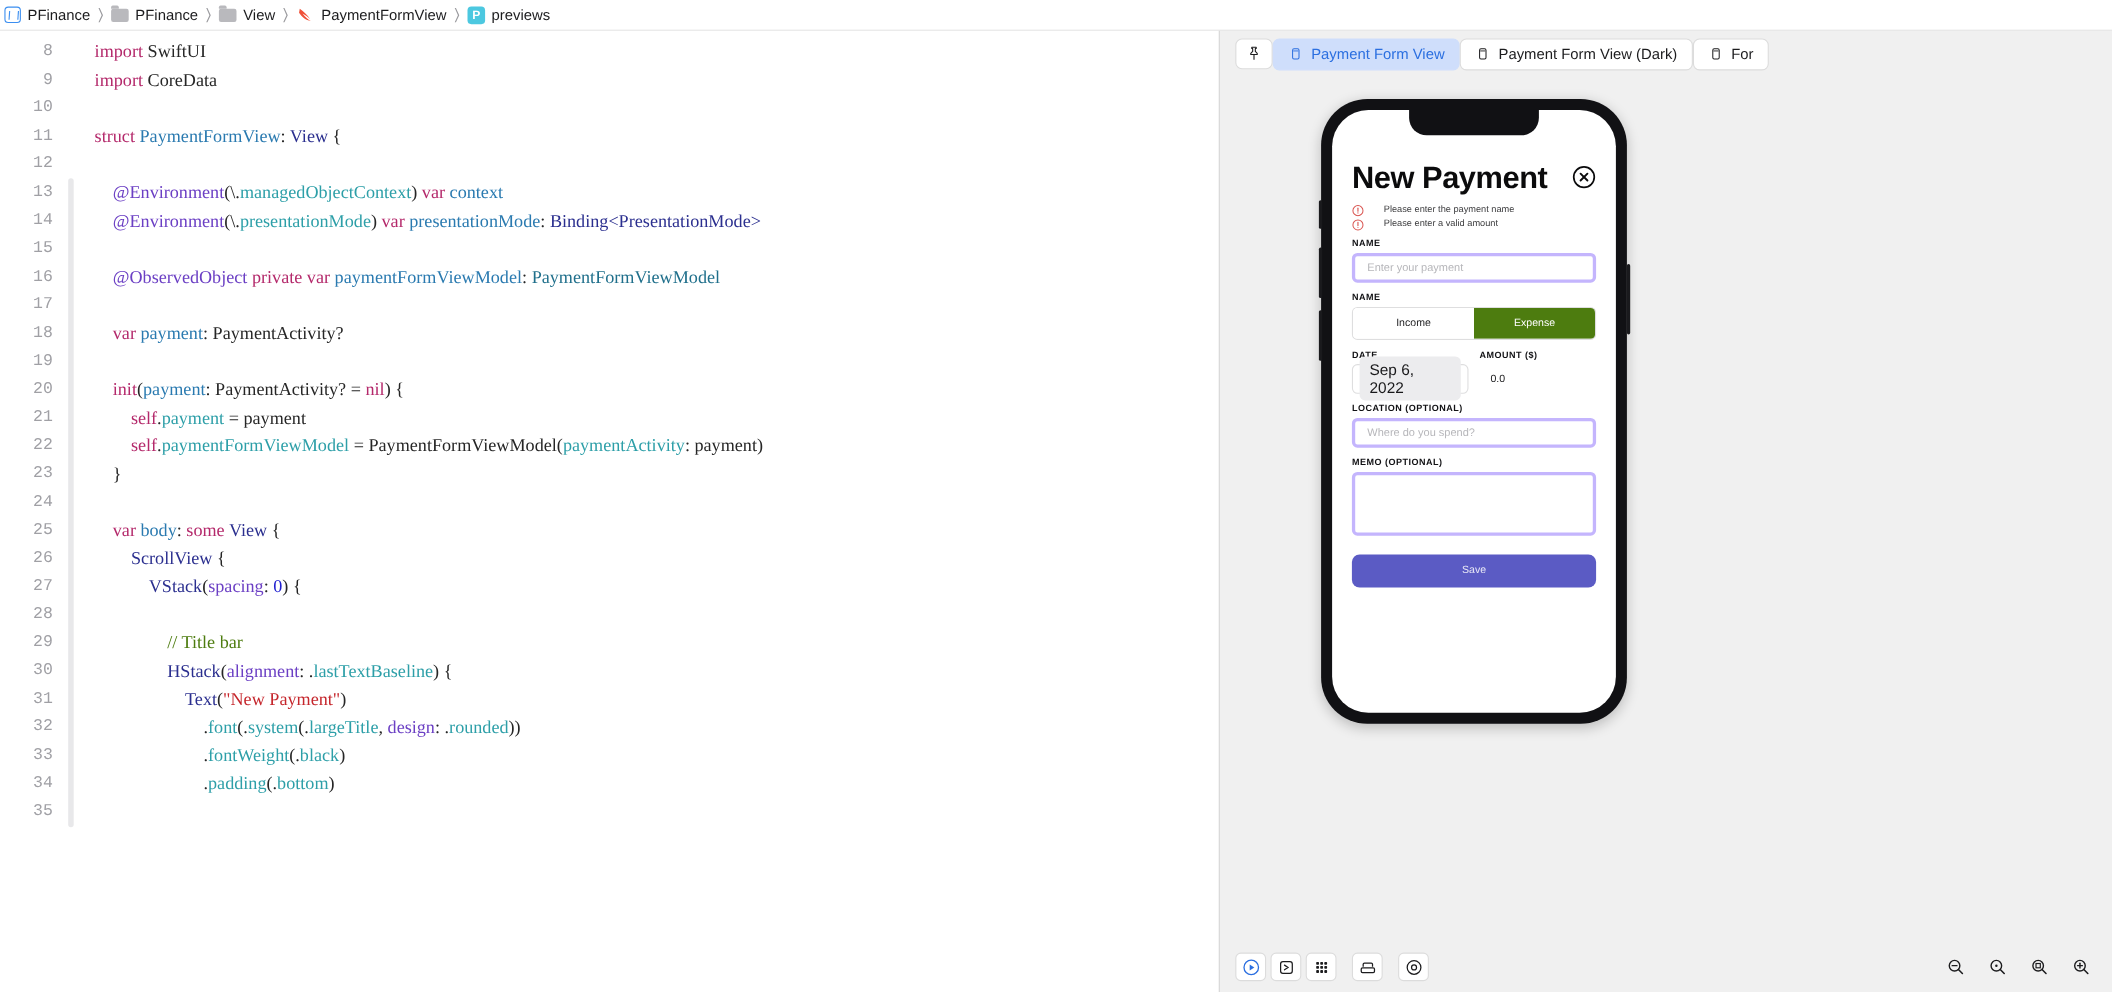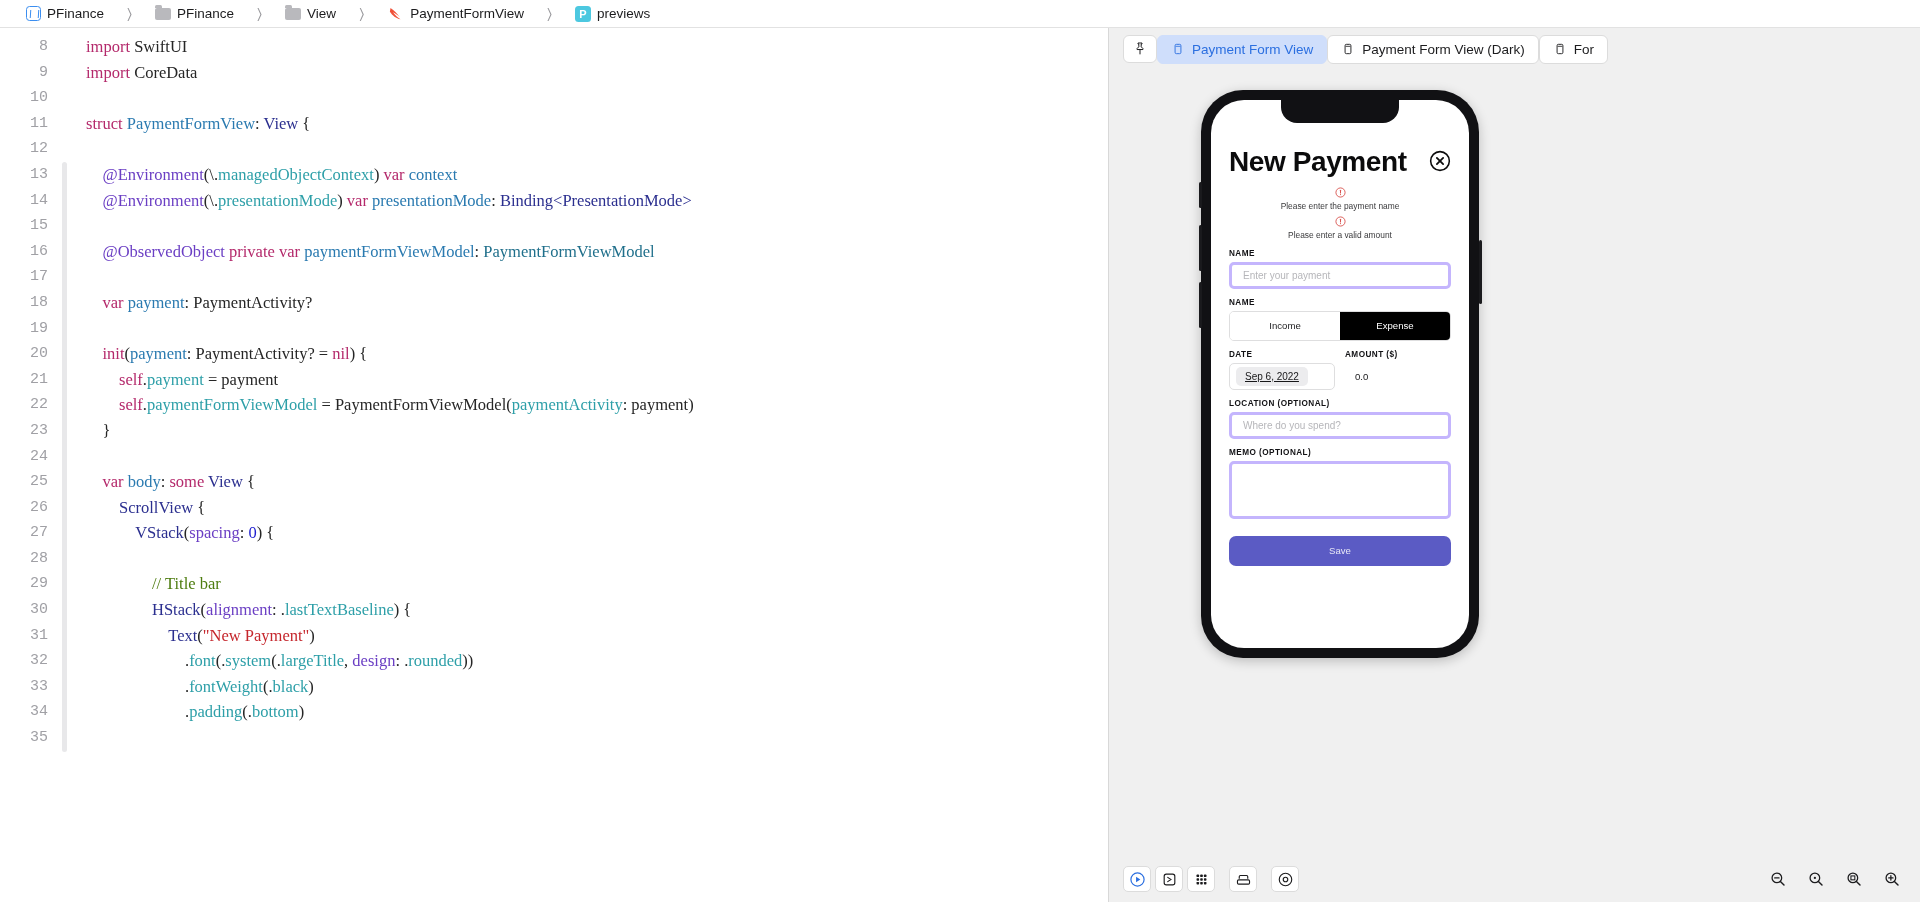--- a/index.html
+++ b/index.html
@@ -8,24 +8,24 @@
     background: #ffffff;
     font-family: "Liberation Sans", sans-serif;
     overflow: hidden;
   }
 
   
   #breadcrumb-bar {
     height: 28px;
     display: flex;
     align-items: center;
-    padding-left: 26px;
+    padding-left: 4px;
     background: #ffffff;
     border-bottom: 1px solid #e2e2e2;
-    gap: 16px;
+    gap: 0px;
     font-size: 13.5px;
     color: #1d1d1f;
   }
   .crumb { display: flex; align-items: center; gap: 6px; }
   .crumb-label { font-size: 13.5px; color: #1c1c1e; white-space: nowrap; }
   .crumb-sep {
     color: #9a9a9e; font-size: 15px; margin: 0 7px; line-height: 1;
   }
   .ic { display: inline-block; flex: 0 0 auto; }
 
@@ -195,23 +195,22 @@
     margin-top: 18px;
   }
   #form-title {
     font-size: 28px; font-weight: 900; letter-spacing: -0.4px;
     color: #0b0b0c;
   }
   .close-x { width: 22px; height: 22px; margin-top: 4px; cursor:pointer; }
 
   .err-list { margin-top: 6px; }
   .err-row {
-    display: flex; align-items: center; gap: 6px;
+    display: flex; align-items: center; gap: 18px;
     margin-bottom: 1.5px;
-    flex-direction: column;
   }
   .err-ic { width: 11px; height: 11px; flex: 0 0 auto; }
   .err-txt { font-size: 8.4px; color: #3a3a3c; }
 
   .fld-label {
     font-size: 8.2px; font-weight: 700; letter-spacing: .45px;
     color: #111114; margin: 9px 0 4px 0;
   }
   .fld-box {
     border: 3px solid #c4b5fd; border-radius: 5px;
@@ -227,28 +226,28 @@
     display: flex; height: 30px;
     border: 1px solid #dededf; border-radius: 5px;
     overflow: hidden;
   }
   .seg-item {
     flex: 1 1 50%;
     display: flex; align-items: center; justify-content: center;
     font-size: 9.6px; color: #1c1c1e; cursor: pointer;
     background: #ffffff;
   }
-  .seg-item.sel { background: #000000; color: #ffffff; }
+  .seg-item.sel { background: #4d7c0f; color: #ffffff; }
 
   .row2 { display: flex; gap: 10px; }
   .row2 > div { flex: 1 1 50%; }
   .date-chip {
     display: inline-flex; align-items: center;
     background: #ececee; border-radius: 5px;
-    padding: 4px 9px; font-size: 10px; color: #18181a; text-decoration: underline;
+    padding: 4px 9px; font-size: 14px; color: #18181a;
   }
   .date-host { border:1px solid #dededf; border-radius:5px; height:27px;
     display:flex; align-items:center; padding: 0 6px; background:#fff; }
   .amt-host { height:27px; display:flex; align-items:center;
     padding: 0 10px; font-size: 9.6px; color: #18181a; background:#fff; }
 
   #save-btn {
     margin-top: 17px;
     height: 30px; border-radius: 7px;
     background: #5b5bc4;

